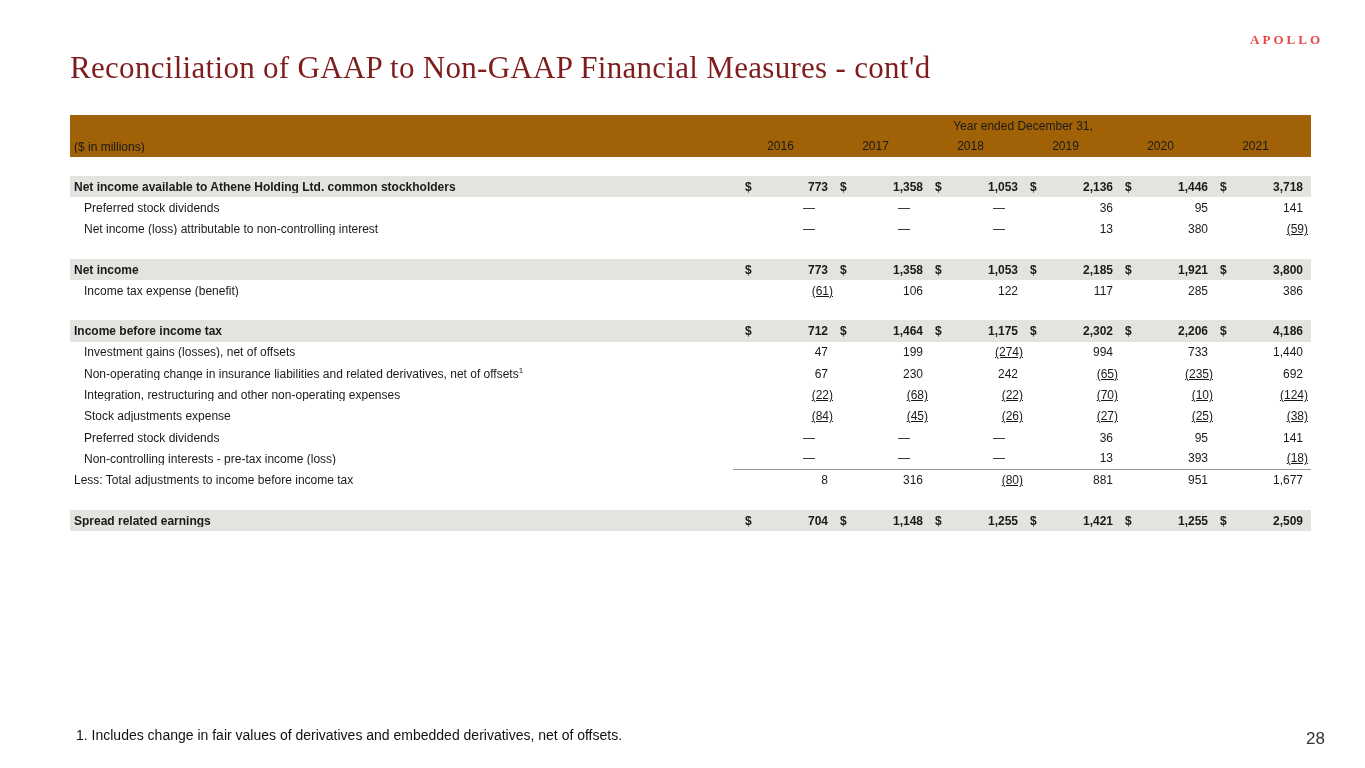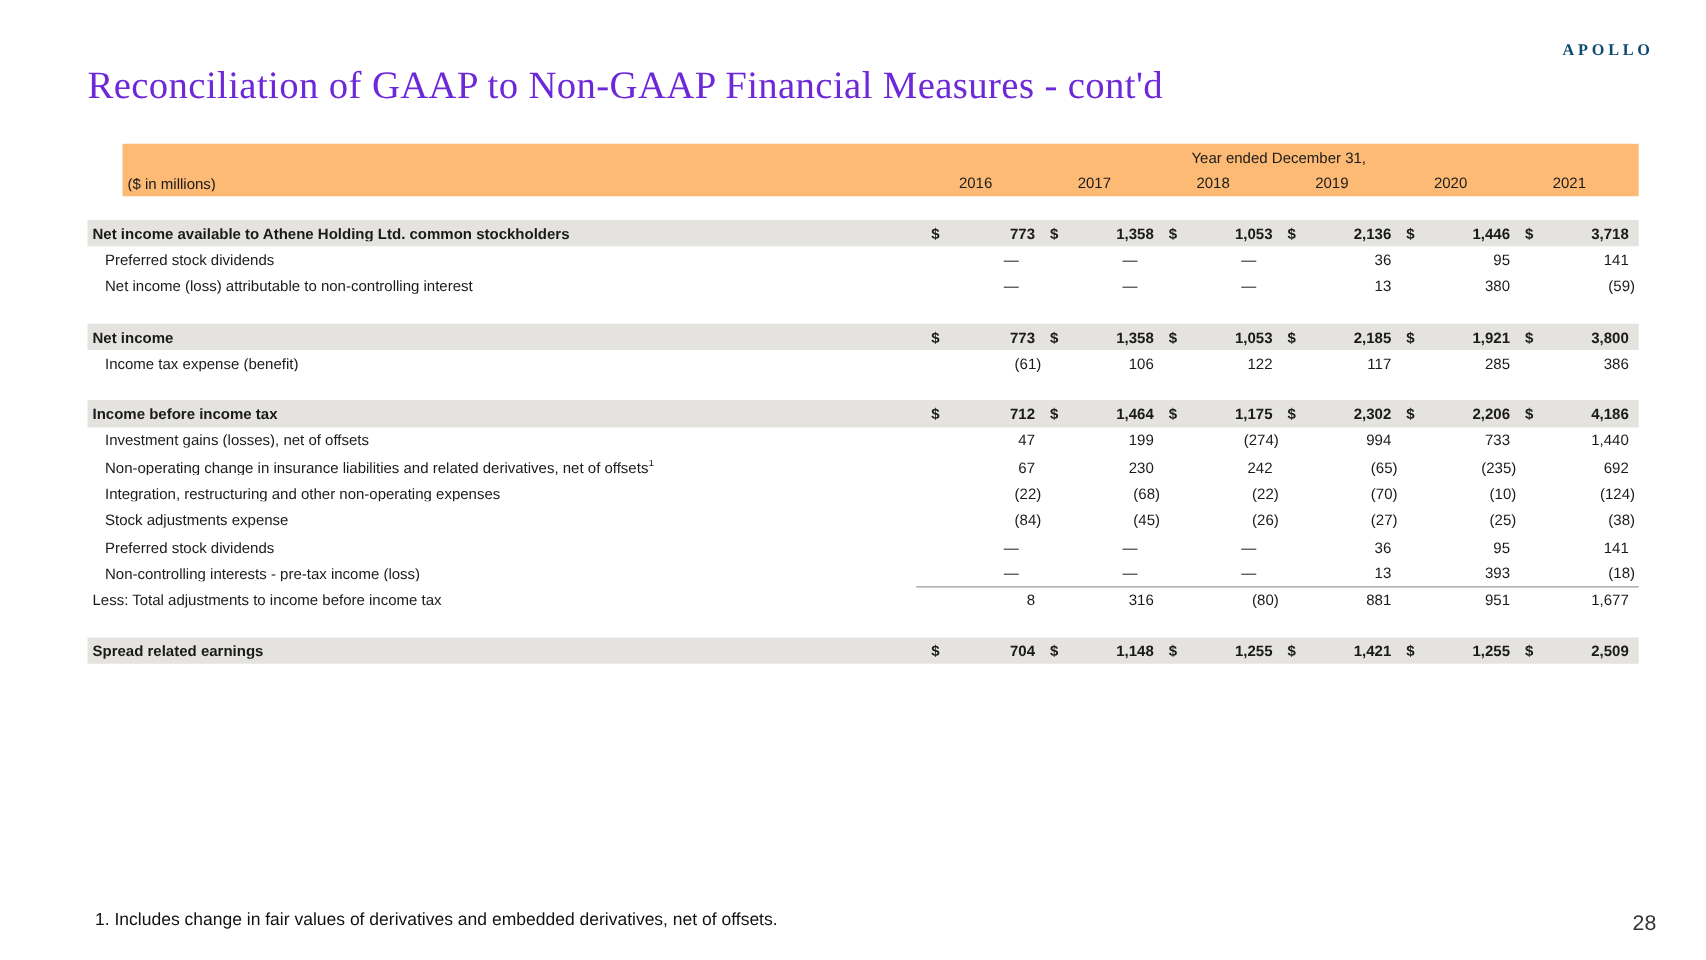--- a/index.html
+++ b/index.html
@@ -2,42 +2,42 @@
 <html><head>
 <meta charset="utf-8">
 <style>
   html,body{margin:0;padding:0;}
   body{width:1365px;height:768px;background:#ffffff;overflow:hidden;}
   .slide{position:relative;width:1365px;height:768px;background:#ffffff;
          font-family:"Liberation Sans",sans-serif;color:#1a1a1a;}
 
   .logo{position:absolute;top:32px;right:42px;
         font-family:"Liberation Serif",serif;font-size:13px;font-weight:bold;
-        letter-spacing:3px;color:#0c4a6e;}
+        letter-spacing:3px;color:#ef4444;}
 
   .title{position:absolute;left:70px;top:50px;margin:0;
          font-family:"Liberation Serif",serif;font-weight:400;
-         font-size:31px;letter-spacing:0.3px;color:#6d28d9;white-space:nowrap;}
+         font-size:31px;letter-spacing:0.3px;color:#7f1d1d;white-space:nowrap;}
 
   .fin-table{position:absolute;left:70px;top:115px;width:1241px;
              font-size:12px;line-height:1;}
 
   
   .trow{display:flex;align-items:center;height:21.3px;}
   .label-cell{flex:1;padding-left:4px;white-space:nowrap;overflow:hidden;}
   .year-cell{width:95px;box-sizing:border-box;display:flex;align-items:center;
              padding-left:12px;height:100%;}
   .year-cell:last-child{width:103px;padding-right:8px;}
   .dollar{width:10px;text-align:left;}
   .val{flex:1;text-align:right;white-space:nowrap;}
-  .val.neg{margin-right:-5px;}
+  .val.neg{margin-right:-5px;text-decoration:underline;}
   .val.dash{padding-right:13px;}
 
   
-  .thead{background:#fdba74;margin-left:28px;}
+  .thead{background:#a16207;}
   .thead .trow{height:21px;}
   .period-cell{width:665px;}
   .period-span{width:576px;text-align:center;}
   .year-label{display:block;padding:0;text-align:center;line-height:21px;}
   .year-label:last-child{padding-right:8px;}
 
   
   .trow.total{background:#e4e3df;font-weight:bold;margin-top:19px;}
   .trow.sub .label-cell{padding-left:14px;}
   .trow.rule-below .year-cell{border-bottom:1px solid #999;}

